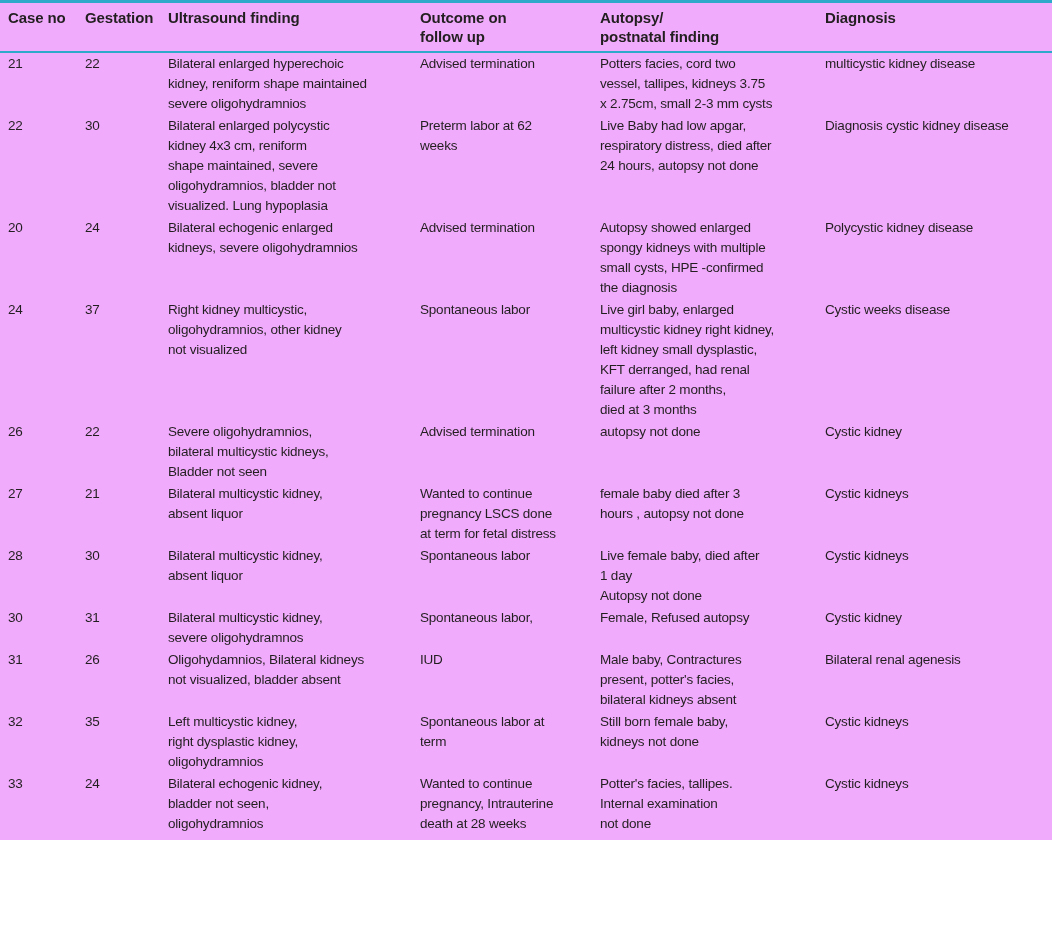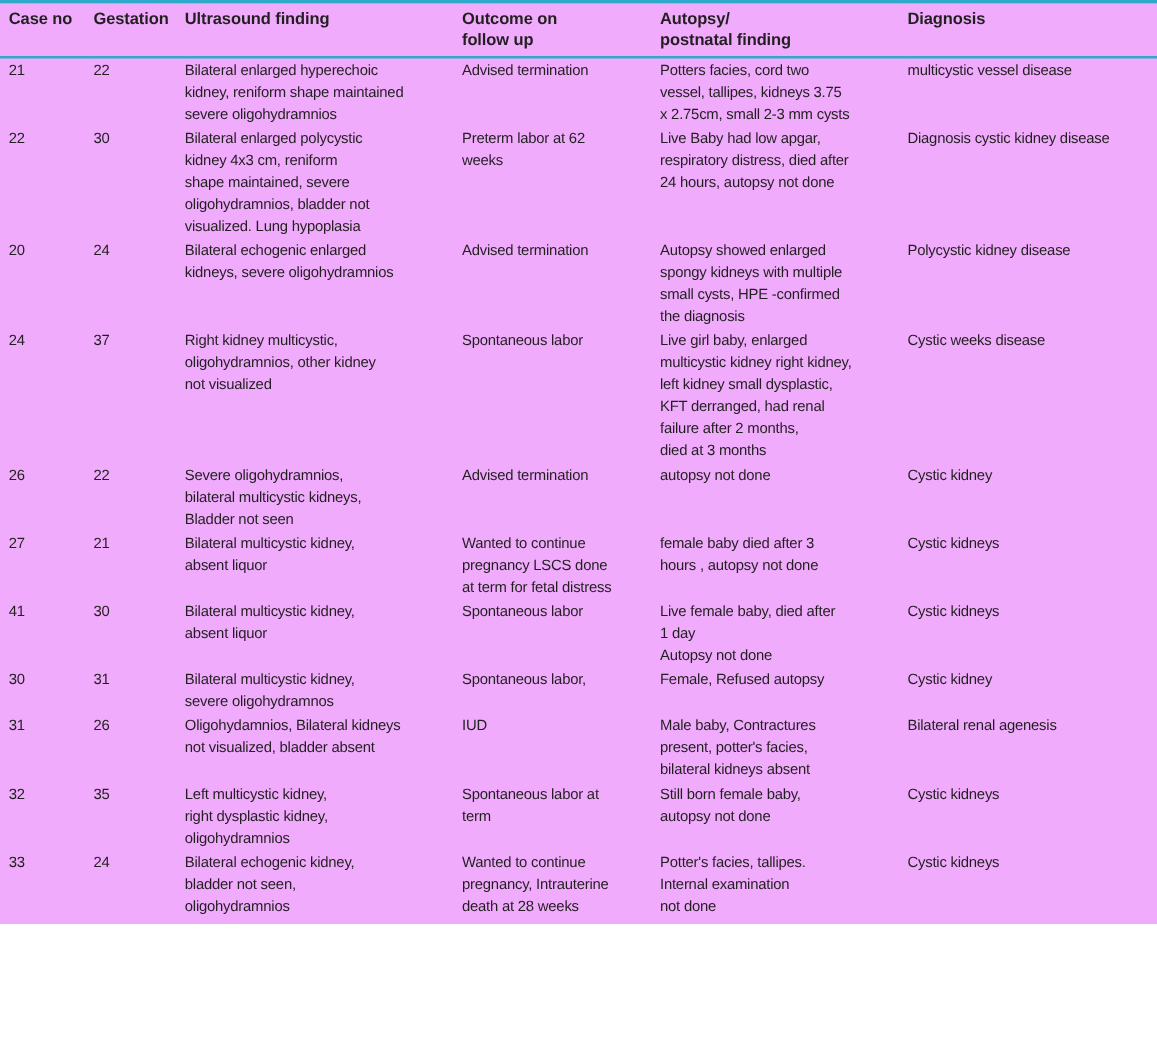--- a/index.html
+++ b/index.html
@@ -91,21 +91,21 @@
           <tr>
             <td>21</td>
             <td>22</td>
             <td>Bilateral enlarged hyperechoic
 kidney, reniform shape maintained
 severe oligohydramnios</td>
             <td>Advised termination</td>
             <td>Potters facies, cord two
 vessel, tallipes, kidneys 3.75
 x 2.75cm, small 2-3 mm cysts</td>
-            <td>multicystic vessel disease</td>
+            <td>multicystic kidney disease</td>
           </tr>
           <tr>
             <td>22</td>
             <td>30</td>
             <td>Bilateral enlarged polycystic
 kidney 4x3 cm, reniform
 shape maintained, severe
 oligohydramnios, bladder not
 visualized. Lung hypoplasia</td>
             <td>Preterm labor at 62
@@ -158,21 +158,21 @@
             <td>Bilateral multicystic kidney,
 absent liquor</td>
             <td>Wanted to continue
 pregnancy LSCS done
 at term for fetal distress</td>
             <td>female baby died after 3
 hours , autopsy not done</td>
             <td>Cystic kidneys</td>
           </tr>
           <tr>
-            <td>41</td>
+            <td>28</td>
             <td>30</td>
             <td>Bilateral multicystic kidney,
 absent liquor</td>
             <td>Spontaneous labor</td>
             <td>Live female baby, died after
 1 day
 Autopsy not done</td>
             <td>Cystic kidneys</td>
           </tr>
           <tr>
@@ -197,21 +197,21 @@
           </tr>
           <tr>
             <td>32</td>
             <td>35</td>
             <td>Left multicystic kidney,
 right dysplastic kidney,
 oligohydramnios</td>
             <td>Spontaneous labor at
 term</td>
             <td>Still born female baby,
-autopsy not done</td>
+kidneys not done</td>
             <td>Cystic kidneys</td>
           </tr>
           <tr>
             <td>33</td>
             <td>24</td>
             <td>Bilateral echogenic kidney,
 bladder not seen,
 oligohydramnios</td>
             <td>Wanted to continue
 pregnancy, Intrauterine

